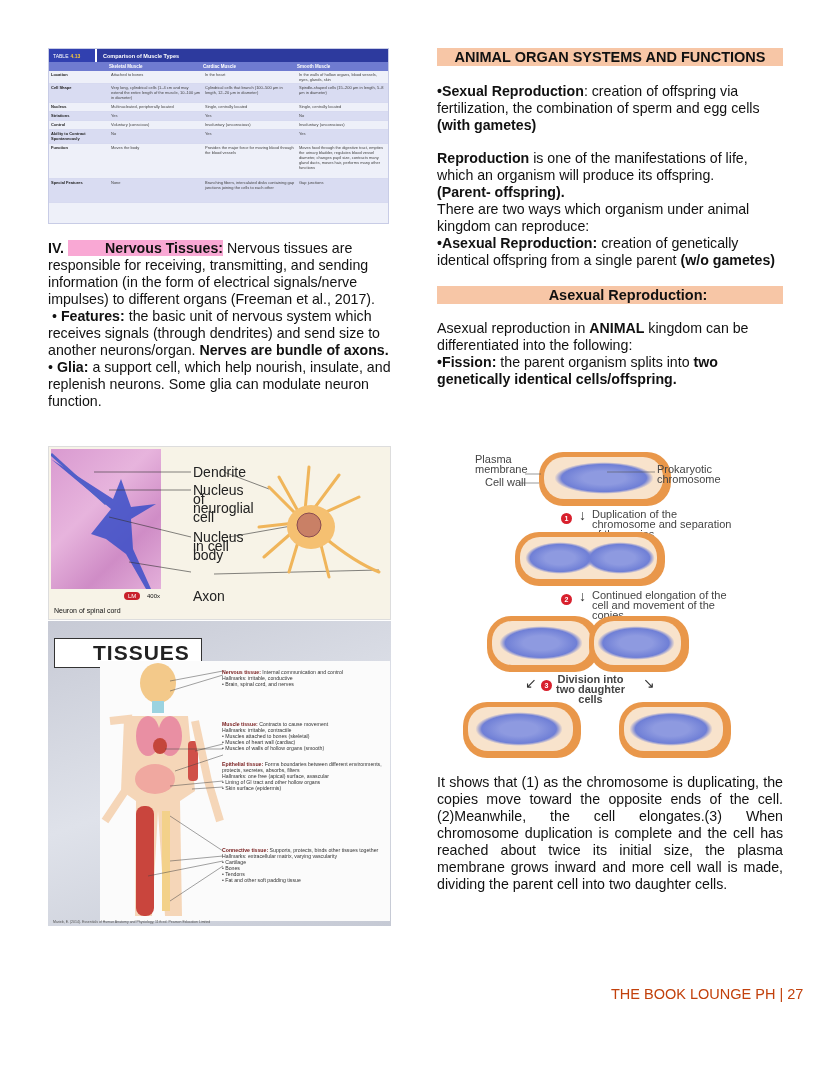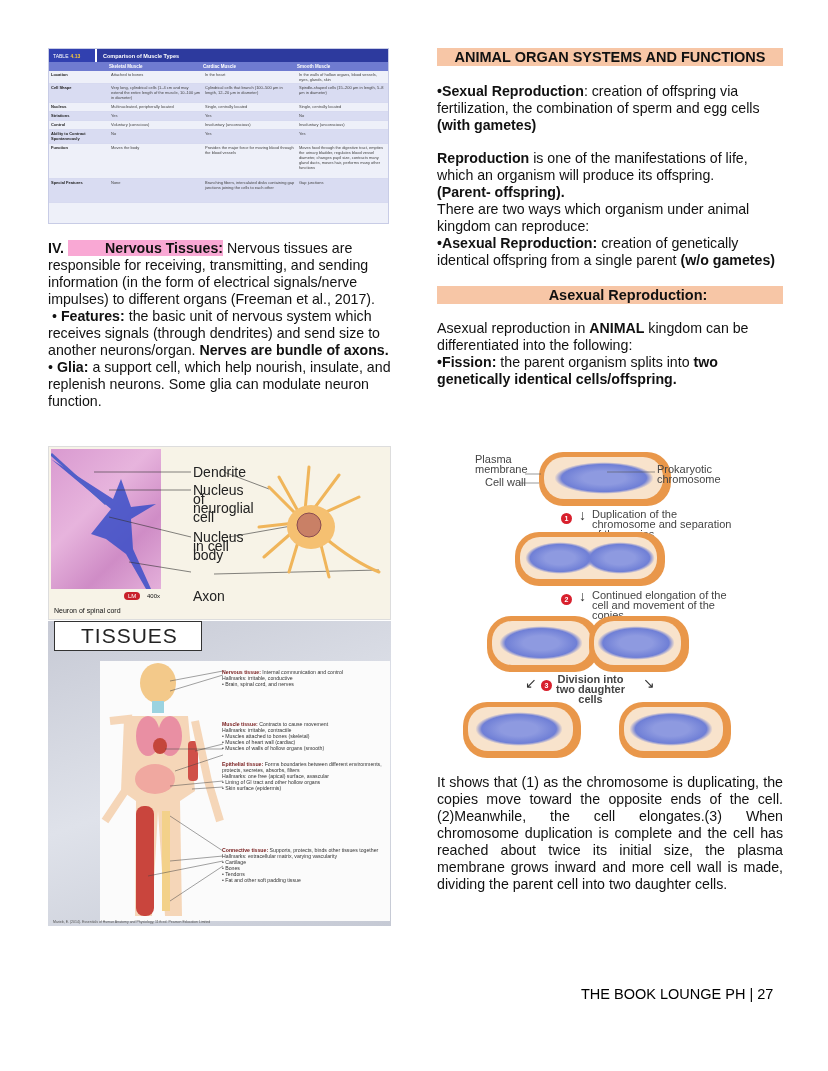--- a/index.html
+++ b/index.html
@@ -34,36 +34,36 @@
   
   .neuron-fig { position: absolute; left: 0; top: 398px; width: 343px; height: 174px; background: #f7f3e7; border: 1px solid #ddd; overflow: hidden; }
   .micro { position: absolute; left: 2px; top: 2px; width: 110px; height: 140px; background: linear-gradient(135deg,#d99ad0,#e7b4dd 40%,#cf8cc6 70%,#e4b0da); }
   .fig-label { position: absolute; font-size: 14px; color: #222; line-height: 9px; }
   .lm-badge { position: absolute; left: 75px; top: 145px; background: #c8202a; color: #fff; font-size: 6px; border-radius: 4px; padding: 1px 4px; }
   .lm-mag { position: absolute; left: 98px; top: 146px; font-size: 6px; }
   .caption { position: absolute; left: 5px; top: 160px; font-size: 7px; }
 
   
   .tissue-fig { position: absolute; left: 0; top: 573px; width: 343px; height: 305px; background: linear-gradient(160deg,#c7cad5,#dfe2ea 50%,#c5c9d4); overflow: hidden; }
-  .tissue-title { position: absolute; left: 6px; top: 0; width: 148px; height: 30px; background: #fff; border: 1.5px solid #333; font-size: 21px; letter-spacing: 1px; font-weight: normal; line-height: 28px; padding-left: 26px; color: #222; }
+  .tissue-title { position: absolute; left: 6px; top: 17px; width: 148px; height: 30px; background: #fff; border: 1.5px solid #333; font-size: 21px; letter-spacing: 1px; font-weight: bold; line-height: 28px; padding-left: 38px; color: #222; }
   .tissue-panel { position: absolute; left: 52px; top: 40px; width: 290px; height: 260px; background: #fbfbfb; }
   .tissue-text { position: absolute; left: 122px; font-size: 5.2px; line-height: 6px; color: #333; width: 165px; }
   .tissue-text .t { font-weight: bold; color: #7a2020; }
   .tissue-credit { position: absolute; left: 5px; bottom: 2px; font-size: 3.5px; color: #555; }
 
   
   .fission-fig { position: absolute; left: 20px; top: 402px; width: 310px; height: 320px; }
   .cell { position: absolute; background: #e9974a; border-radius: 24px; }
   .cell .inner { position: absolute; left: 5px; top: 5px; right: 8px; bottom: 7px; background: #f8e3cc; border-radius: 20px; }
   .chromo { position: absolute; background: radial-gradient(ellipse, #8e9ae0 30%, #6f7fd6 60%, transparent 70%); border-radius: 50%; }
   .ftext { position: absolute; font-size: 11px; color: #444; line-height: 10px; }
   .step { position: absolute; width: 11px; height: 11px; border-radius: 50%; background: #d8202d; color: #fff; font-size: 7px; text-align: center; line-height: 11px; font-weight: bold; }
   .arrow { position: absolute; font-size: 14px; color: #333; line-height: 14px; }
 
-  .footer { position: absolute; left: 581px; top: 986px; font-size: 14.5px; color: #000000; }
+  .footer { position: absolute; left: 611px; top: 986px; font-size: 14.5px; color: #c2410c; }
 </style>
 </head>
 <body>
 
 <div class="col-left">
 
   <div class="mtable">
     <div class="mtable-head">
       <div class="num">
           <span>TABLE</span>

